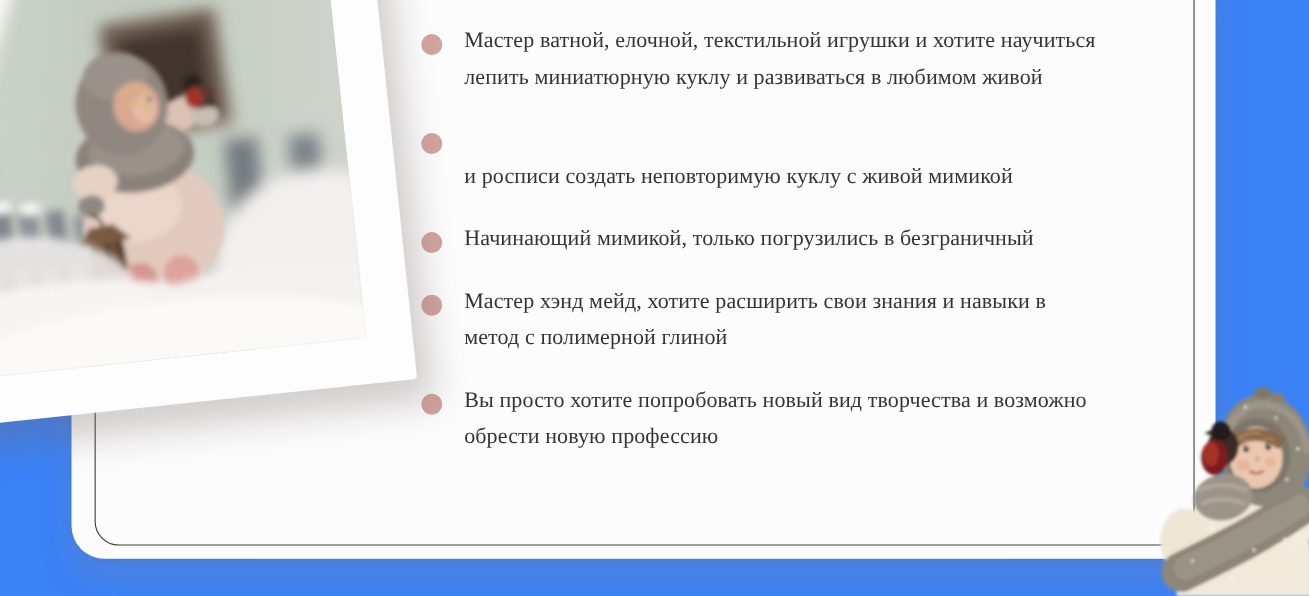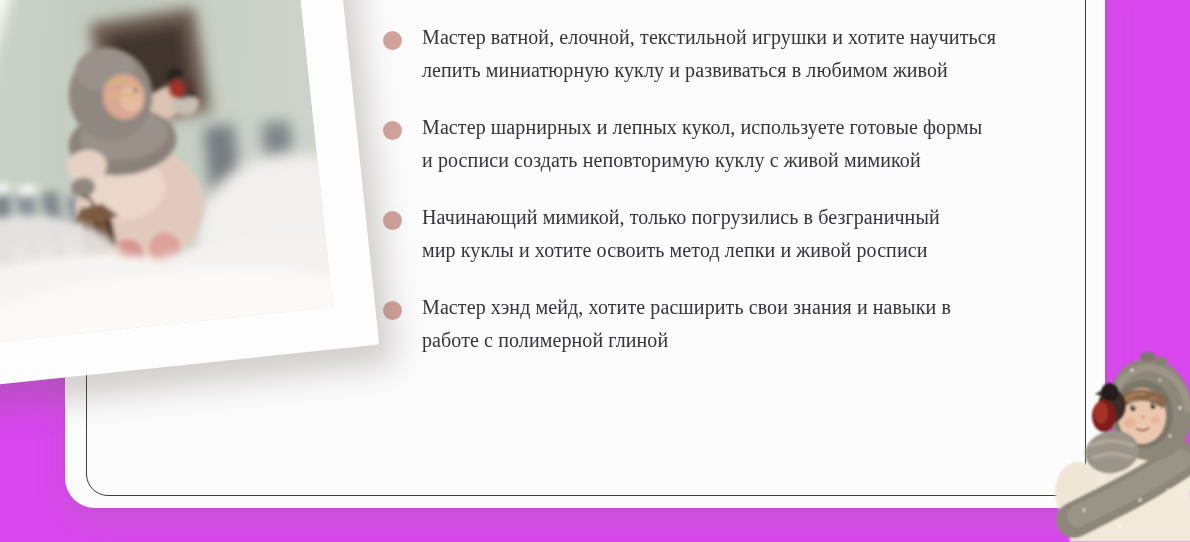--- a/index.html
+++ b/index.html
@@ -1,17 +1,17 @@
 <!DOCTYPE html>
 <html><head>
 <meta charset="utf-8">
 <style>
   html,body{margin:0;padding:0;}
   body{background:#ffffff;font-family:"Liberation Serif", serif;}
-  .stage{position:relative;width:1190px;height:542px;overflow:hidden;background:#d946ef;}
+  .stage{position:relative;width:1190px;height:542px;overflow:hidden;background:#3b82f6;}
 
   
   .card-outer{
     position:absolute;left:65px;top:-42px;width:1040px;height:550px;
     background:#fcfcfc;border-radius:30px;z-index:1;
     box-shadow:0 16px 28px rgba(150,130,130,.22), 0 2px 6px rgba(0,0,0,.05);
   }
   
   .card-border{
     position:absolute;left:86px;top:-60px;width:1000px;height:556px;
@@ -157,41 +157,47 @@
       <span class="bullet"></span>
       <p class="txt">
         <span>Мастер ватной, елочной, текстильной игрушки и хотите научиться</span><br>
         <span>лепить миниатюрную куклу и развиваться в любимом живой</span>
       </p>
     </div>
 
     <div class="item">
       <span class="bullet"></span>
       <p class="txt">
-        <span>Мастер шарнирных и лепных кукол, используете готовые формы</span><br>
+        <br>
         <span>и росписи создать неповторимую куклу с живой мимикой</span>
       </p>
     </div>
 
     <div class="item">
       <span class="bullet"></span>
       <p class="txt">
         <span>Начинающий мимикой, только погрузились в безграничный</span><br>
-        <span>мир куклы и хотите освоить метод лепки и живой росписи</span>
       </p>
     </div>
 
     <div class="item">
       <span class="bullet"></span>
       <p class="txt">
         <span>Мастер хэнд мейд, хотите расширить свои знания и навыки в</span><br>
-        <span>работе с полимерной глиной</span>
-      </p>
-    </div>
-
+        <span>метод с полимерной глиной</span>
+      </p>
+    </div>
+
+    <div class="item">
+      <span class="bullet"></span>
+      <p class="txt">
+        <span>Вы просто хотите попробовать новый вид творчества и возможно</span><br>
+        <span>обрести новую профессию</span>
+      </p>
+    </div>
 
   </div>
 
   <div class="doll-cutout">
     <svg viewBox="0 0 150 192">
       <defs>
         <filter id="db" x="-20%" y="-20%" width="140%" height="140%">
             <feGaussianBlur stdDeviation="1.3"></feGaussianBlur>
           </filter>
       </defs>

